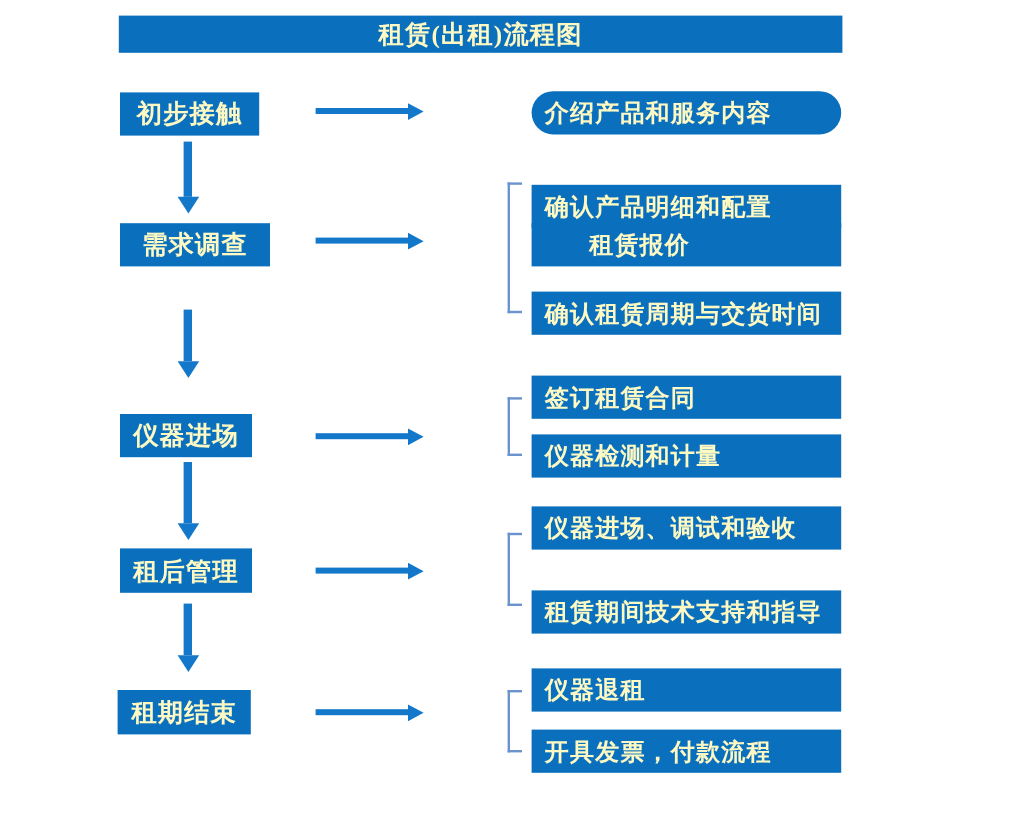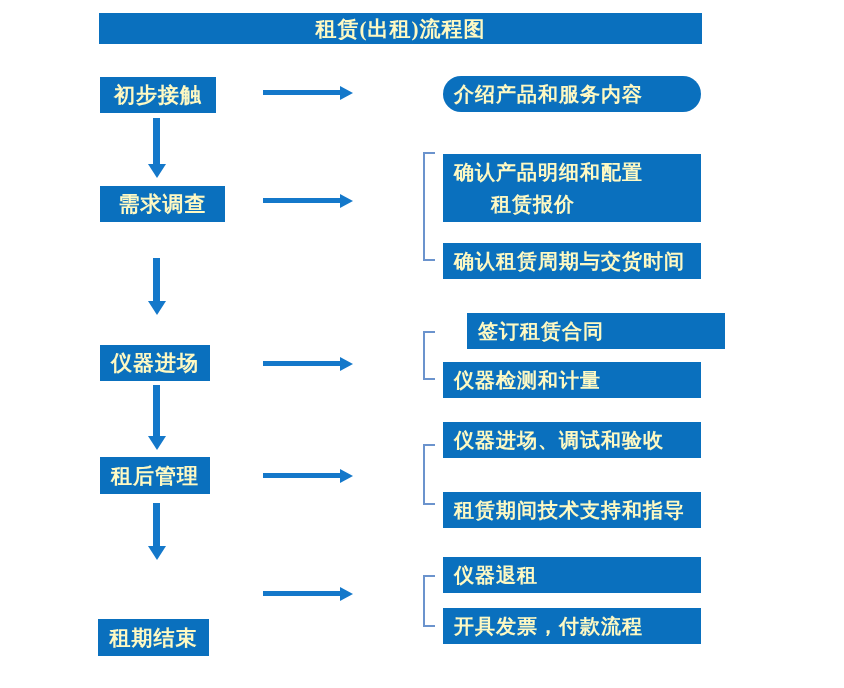--- a/index.html
+++ b/index.html
@@ -52,21 +52,21 @@
 </style>
 </head>
 <body>
 
 <div class="abs bluebox title-bar">租赁(出租)流程图</div>
 
 <div class="abs bluebox" style="left:100px;top:77px;width:116px;height:36px;">初步接触</div>
 <div class="abs bluebox" style="left:100px;top:186px;width:125px;height:36px;">需求调查</div>
 <div class="abs bluebox" style="left:100px;top:345px;width:110px;height:36px;">仪器进场</div>
 <div class="abs bluebox" style="left:100px;top:457px;width:110px;height:37px;">租后管理</div>
-<div class="abs bluebox" style="left:98px;top:575px;width:111px;height:37px;margin-top:44px;">租期结束</div>
+<div class="abs bluebox" style="left:98px;top:575px;width:111px;height:37px;">租期结束</div>
 
 <div class="abs varrow" style="top:118px;height:46px;"></div>
 <div class="abs varrow" style="top:258px;height:43px;"></div>
 <div class="abs varrow" style="top:385px;height:51px;"></div>
 <div class="abs varrow" style="top:503px;height:43px;"></div>
 
 <div class="abs harrow" style="top:90px;"></div>
 <div class="abs harrow" style="top:198px;"></div>
 <div class="abs harrow" style="top:361px;"></div>
 <div class="abs harrow" style="top:473px;"></div>
@@ -76,20 +76,20 @@
 <div class="abs bracket" style="top:331px;height:49px;"></div>
 <div class="abs bracket" style="top:444px;height:61px;"></div>
 <div class="abs bracket" style="top:575px;height:52px;"></div>
 
 <div class="abs bluebox box-right" style="top:76px;border-radius:18px;">介绍产品和服务内容</div>
 
 <div class="abs bluebox box-right" style="top:134px;margin-top:20px;">确认产品明细和配置</div>
 <div class="abs bluebox box-right" style="top:186px;padding-left:48px;">租赁报价</div>
 <div class="abs bluebox box-right" style="top:243px;">确认租赁周期与交货时间</div>
 
-<div class="abs bluebox box-right" style="top:313px;margin-left:24px;">签订租赁合同</div>
+<div class="abs bluebox box-right" style="top:313px;">签订租赁合同</div>
 <div class="abs bluebox box-right" style="top:362px;">仪器检测和计量</div>
 
 <div class="abs bluebox box-right" style="top:422px;">仪器进场、调试和验收</div>
 <div class="abs bluebox box-right" style="top:492px;">租赁期间技术支持和指导</div>
 
 <div class="abs bluebox box-right" style="top:557px;">仪器退租</div>
 <div class="abs bluebox box-right" style="top:608px;">开具发票，付款流程</div>
 
 </body></html>

